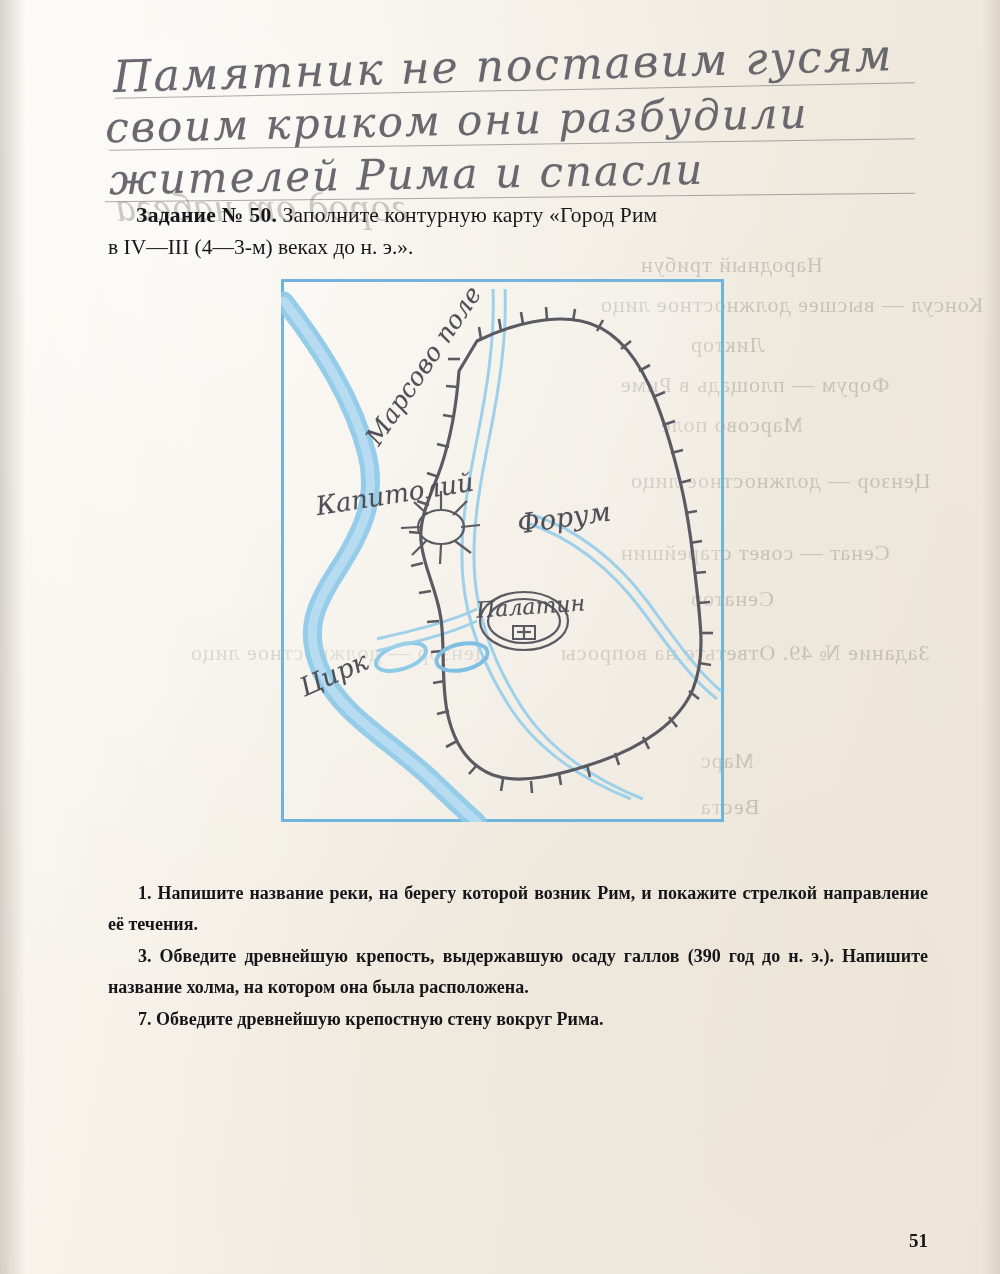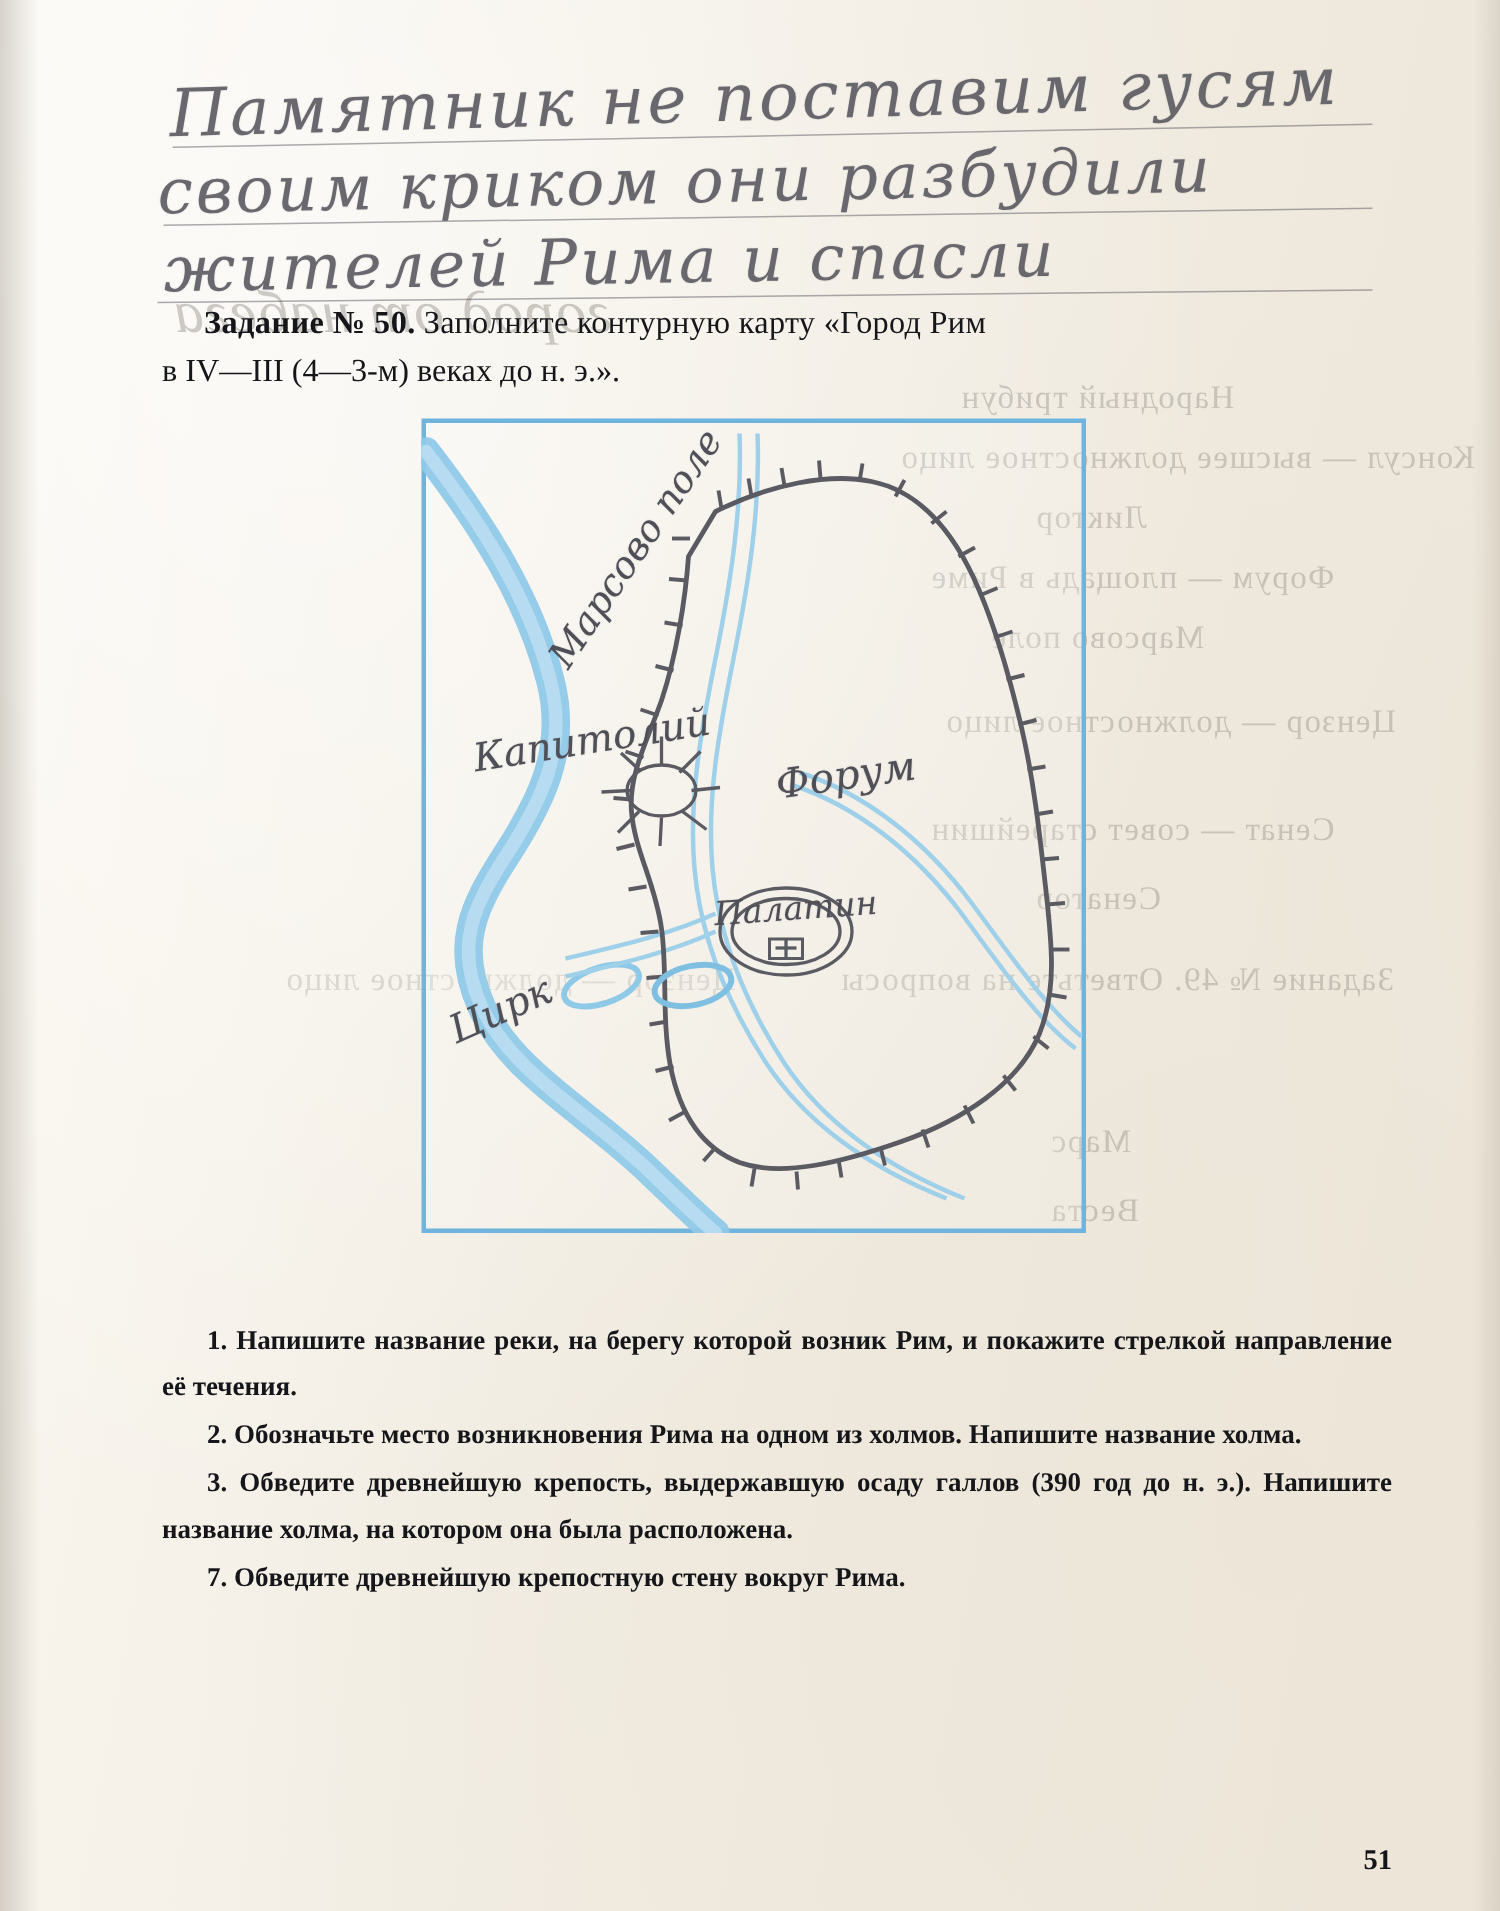--- a/index.html
+++ b/index.html
@@ -287,19 +287,18 @@
 
     <div class="map-label lbl-tiber">Марсово поле</div>
     <div class="map-label lbl-capitol">Капитолий</div>
     <div class="map-label lbl-forum">Форум</div>
     <div class="map-label lbl-palatine">Палатин</div>
     <div class="map-label lbl-circus">Цирк</div>
   </div>
 
   <div class="questions">
     <p class="q">1. Напишите название реки, на берегу которой возник Рим, и покажите стрелкой направление её течения.</p>
-    <p class="q">2. Обозначьте место возникновения Рима на одном из холмов. Напишите название холма.</p>
     <p class="q">3. Обведите древнейшую крепость, выдержавшую осаду галлов (390 год до н. э.). Напишите название холма, на котором она была расположена.</p>
     <p class="q">7. Обведите древнейшую крепостную стену вокруг Рима.</p>
   </div>
 
   <div class="page-number">51</div>
 </div>
 
 </body></html>

